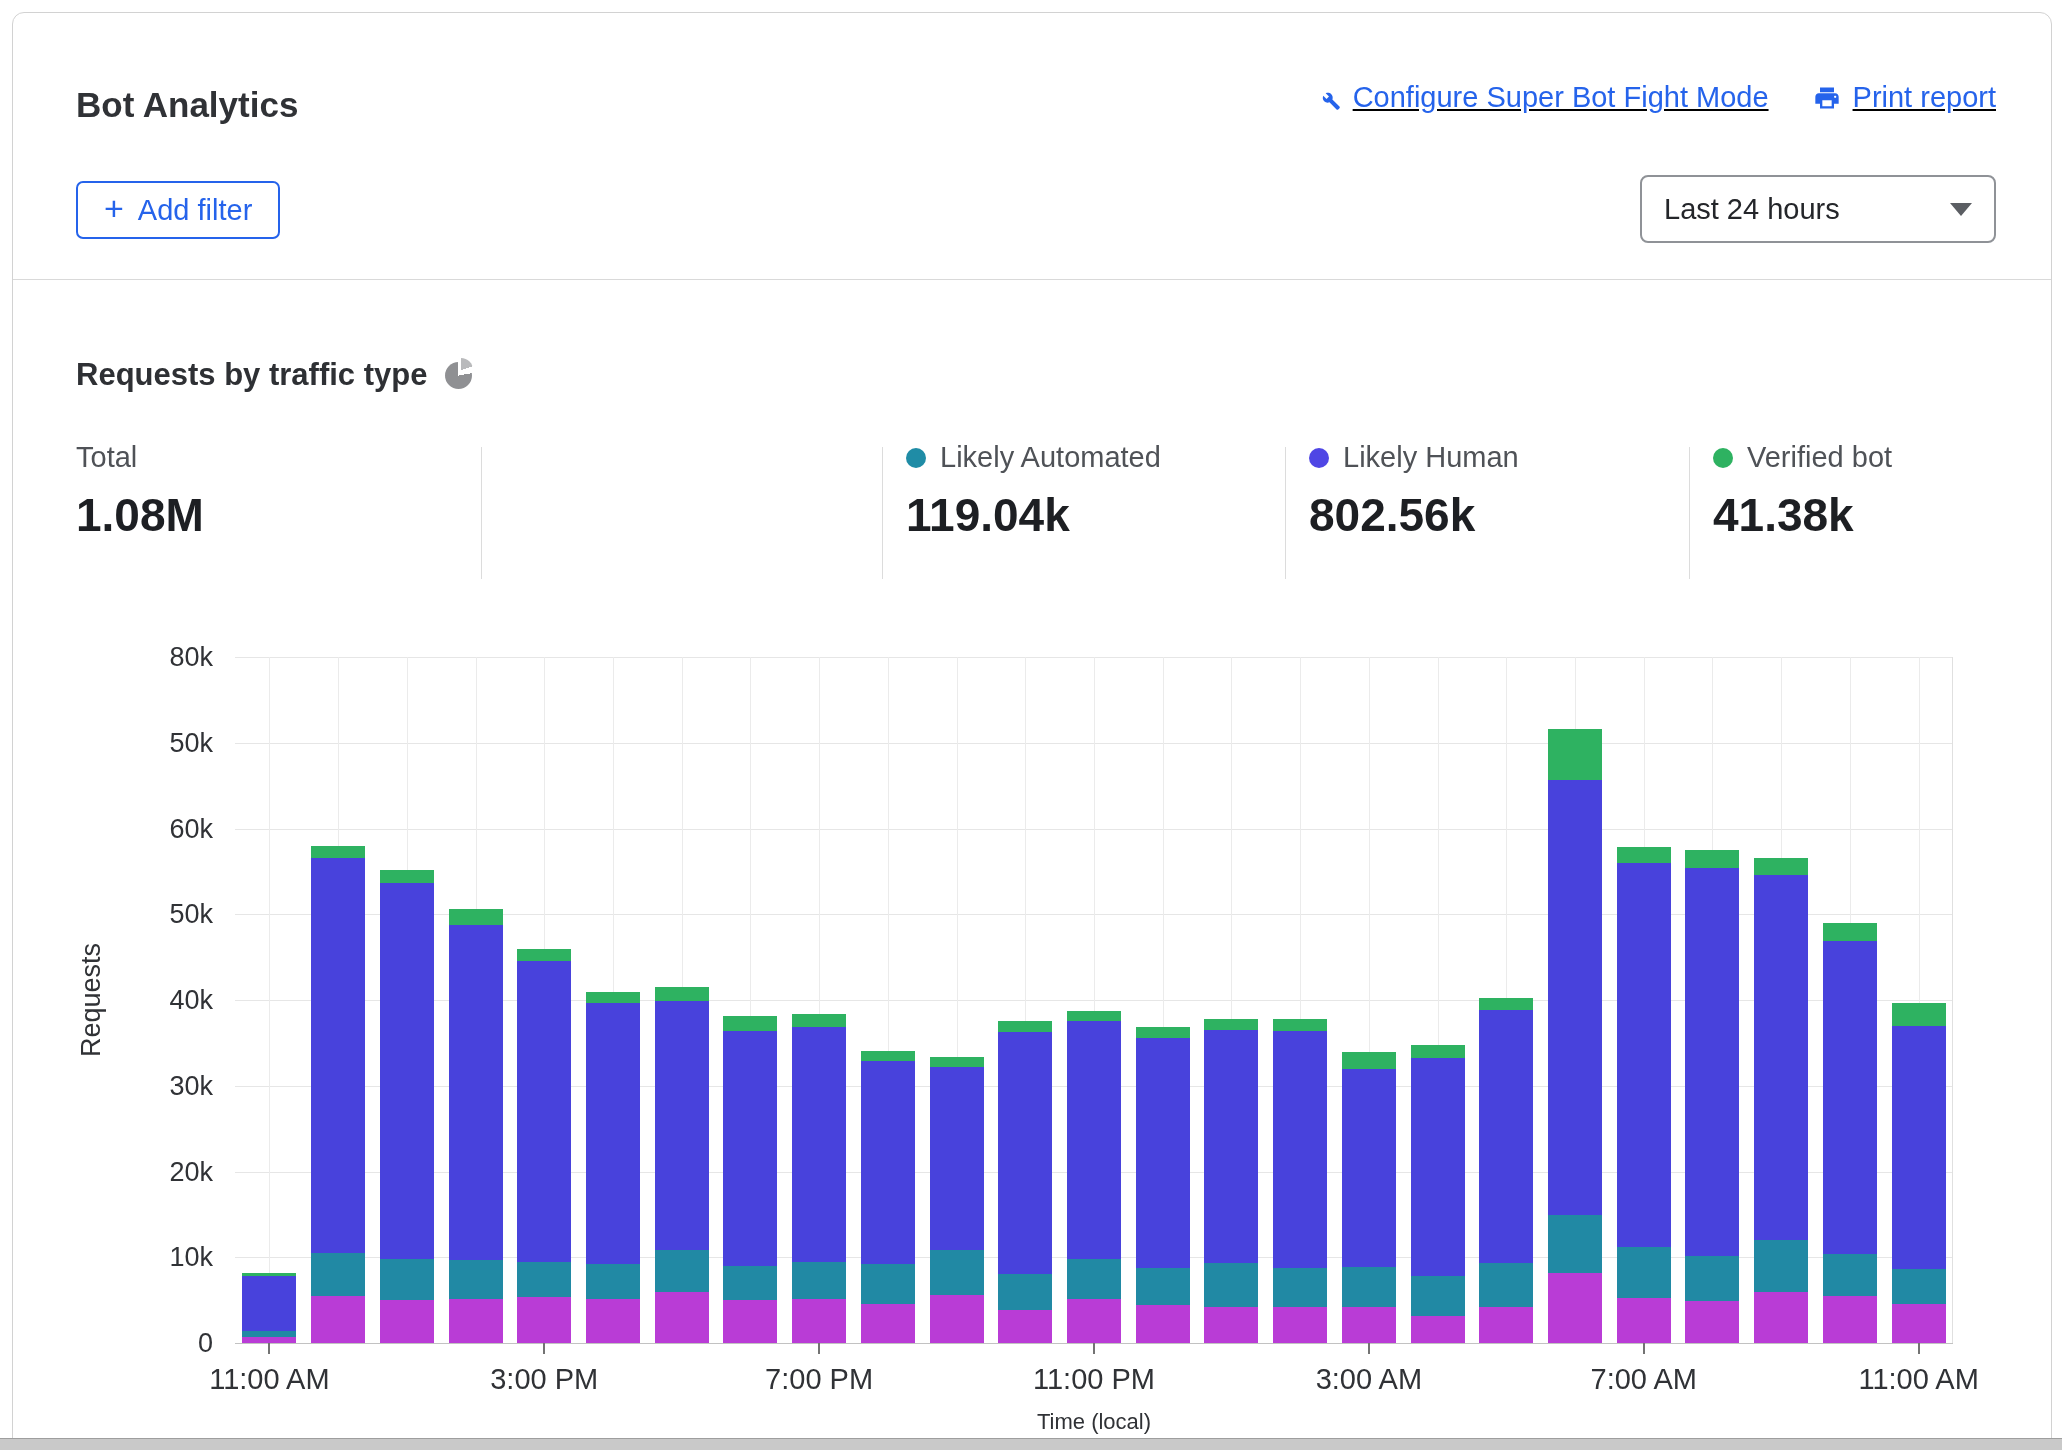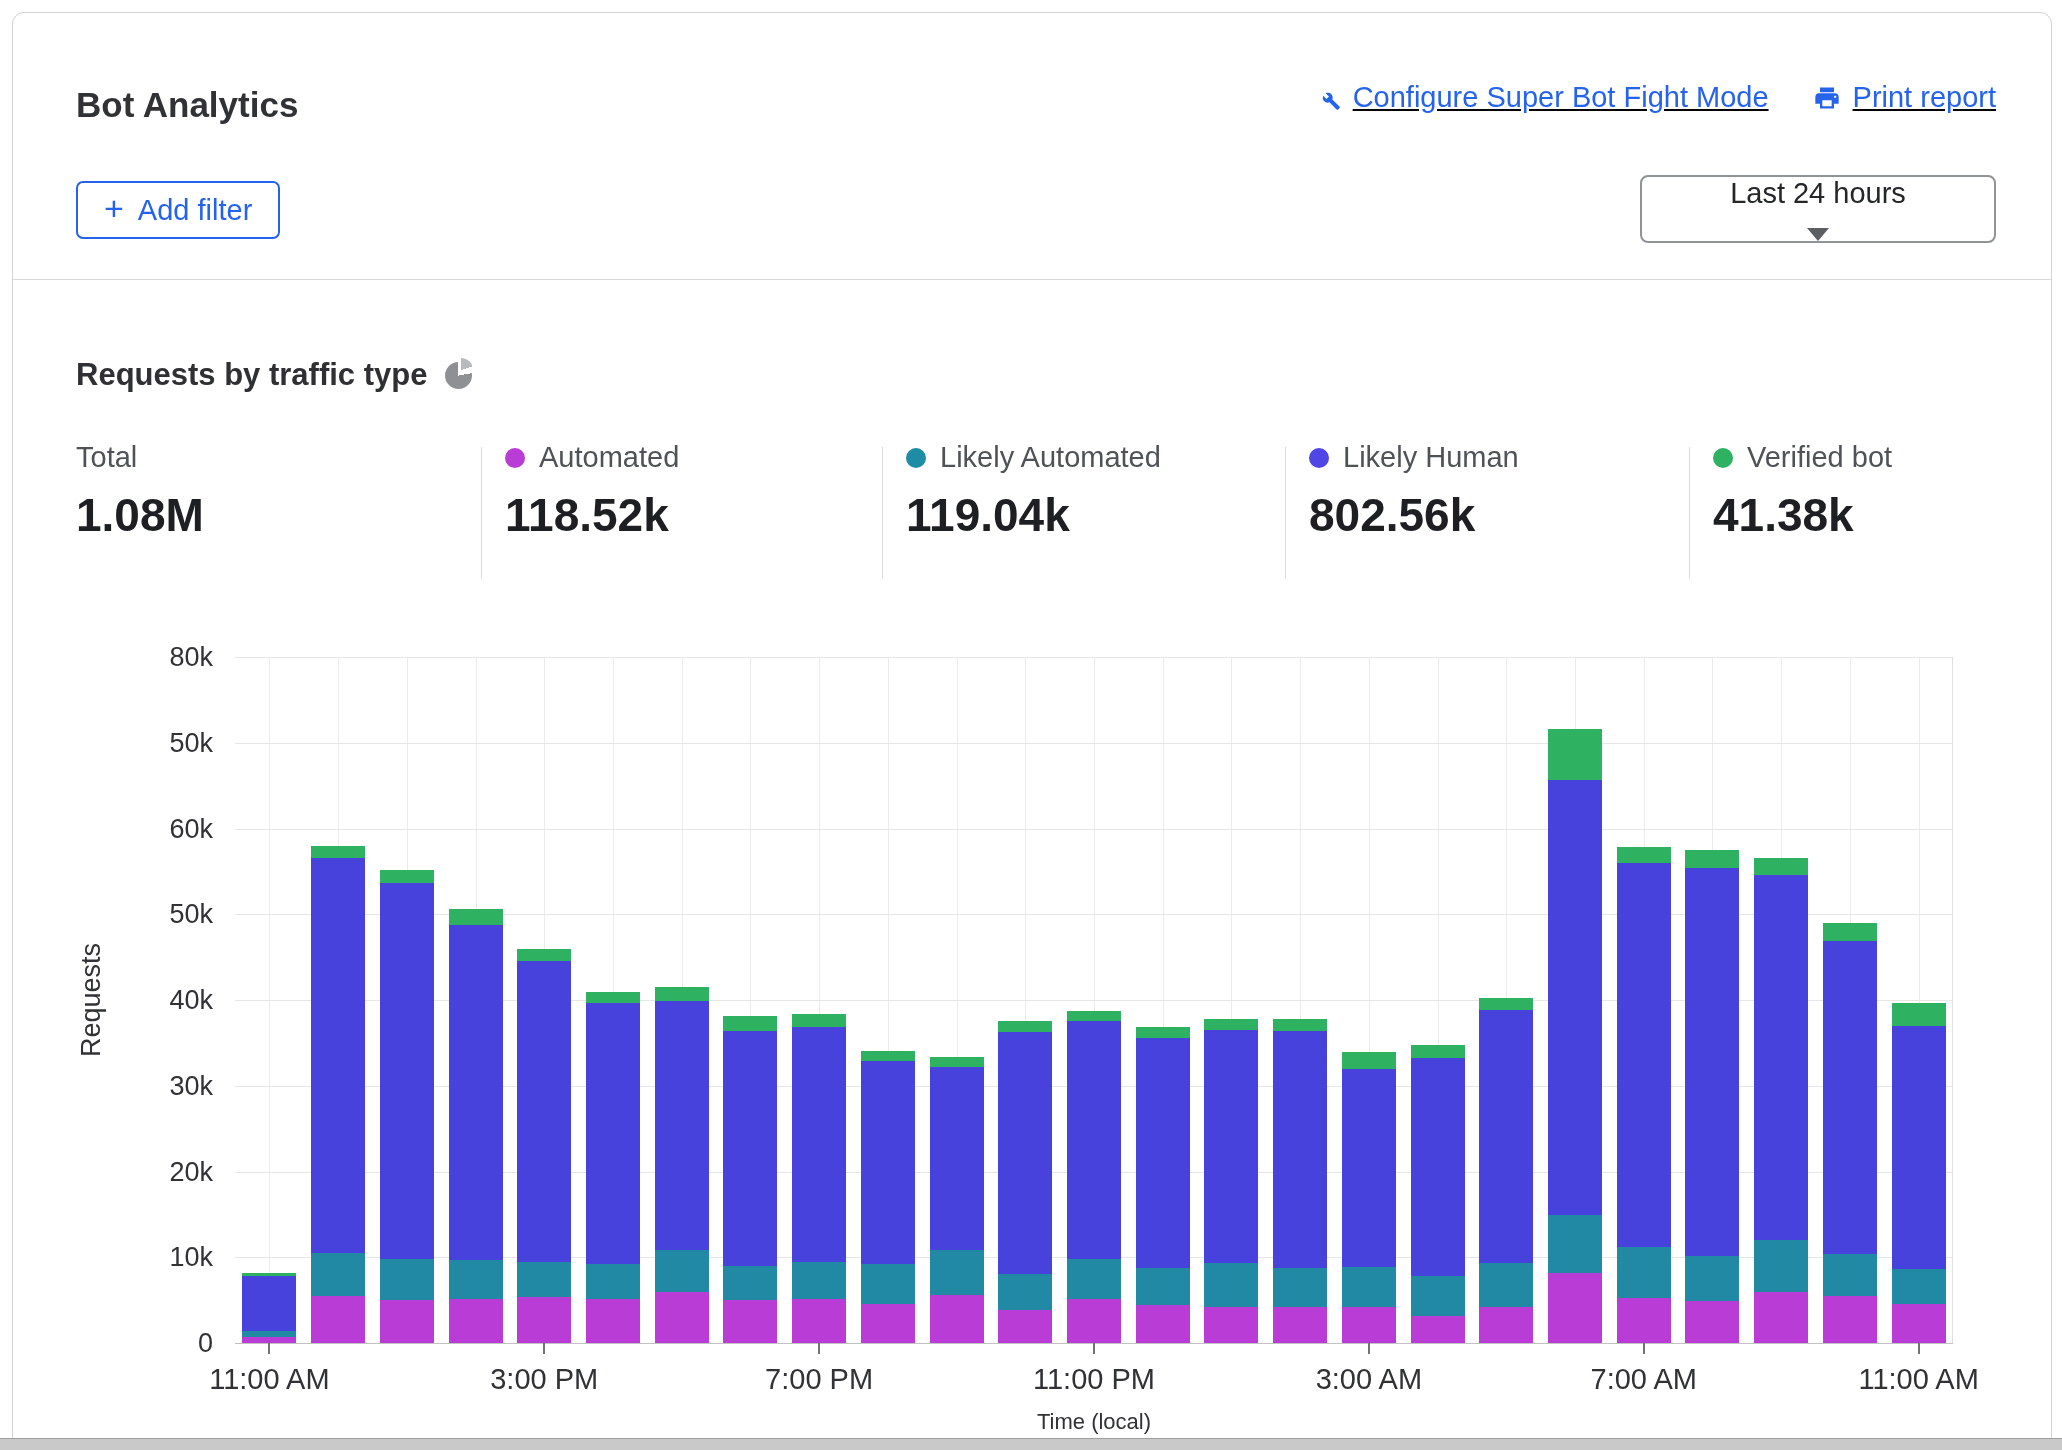--- a/index.html
+++ b/index.html
@@ -8,21 +8,21 @@
         border:1px solid #d2d2d2;border-radius:12px 12px 0 0;}
   .hdr-divider{position:absolute;left:0;right:0;top:266px;height:1px;background:#d9d9d9;}
   .page-title{position:absolute;left:63px;top:72px;font-size:35px;font-weight:700;color:#303236;}
   .toplinks{position:absolute;right:55px;top:68px;display:flex;gap:44px;align-items:center;text-decoration:underline;}
   .link{display:flex;align-items:center;gap:12px;color:#2563eb;font-size:29px;cursor:pointer;text-decoration:none;}
   .link svg{display:block;}
   .addfilter{position:absolute;left:63px;top:168px;height:58px;padding:0 26px;display:flex;align-items:center;gap:14px;
              border:2px solid #2563eb;border-radius:7px;background:#fff;color:#2563eb;font-size:29px;cursor:pointer;}
   .addfilter .plus{font-size:34px;font-weight:400;margin-top:-3px;}
   .rangesel{position:absolute;right:55px;top:162px;width:308px;height:64px;border:2px solid #8f9297;border-radius:8px;
-            background:#fff;display:flex;align-items:center;justify-content:space-between;padding:0 22px;cursor:pointer;flex-direction:column;}
+            background:#fff;display:flex;align-items:center;justify-content:space-between;padding:0 22px;cursor:pointer;}
   .rangesel .val{font-size:29px;color:#24262a;}
   .chev{width:0;height:0;border-left:11px solid transparent;border-right:11px solid transparent;border-top:13px solid #5b5e63;}
   .sec-title-row{position:absolute;left:63px;top:344px;display:flex;align-items:center;gap:18px;}
   .sec-title{font-size:31px;font-weight:700;color:#2e3034;}
   .pie{position:relative;width:27px;height:27px;}
   .pie .p1{position:absolute;inset:0;border-radius:50%;background:conic-gradient(from 0deg,transparent 0 80deg,#8f9093 80deg 360deg);}
   .pie .p2{position:absolute;left:4px;top:-4px;width:24px;height:24px;border-radius:50%;
            background:conic-gradient(from 0deg,#b9babc 0 72deg,transparent 72deg 360deg);}
   .stats{position:absolute;left:0;top:428px;width:100%;height:145px;}
   .stat{position:absolute;top:0;}
@@ -94,27 +94,20 @@
     </div>
 
     <div class="stats">
       <div class="stat" style="left:63px">
         <div class="lrow">
             <span>Total</span>
           </div>
         <div class="val">1.08M</div>
       </div>
       <div class="stat-div" style="left:468px"></div>
-      <div class="stat" style="left:492px">
-        <div class="lrow">
-            <span class="dot" style="background: rgb(185, 60, 214);"></span>
-          <span>Automated</span>
-          </div>
-        <div class="val">118.52k</div>
-      </div>
       <div class="stat-div" style="left:869px"></div>
       <div class="stat" style="left:893px">
         <div class="lrow">
             <span class="dot" style="background: rgb(31, 140, 166);"></span>
           <span>Likely Automated</span>
           </div>
         <div class="val">119.04k</div>
       </div>
       <div class="stat-div" style="left:1272px"></div>
       <div class="stat" style="left:1296px">

